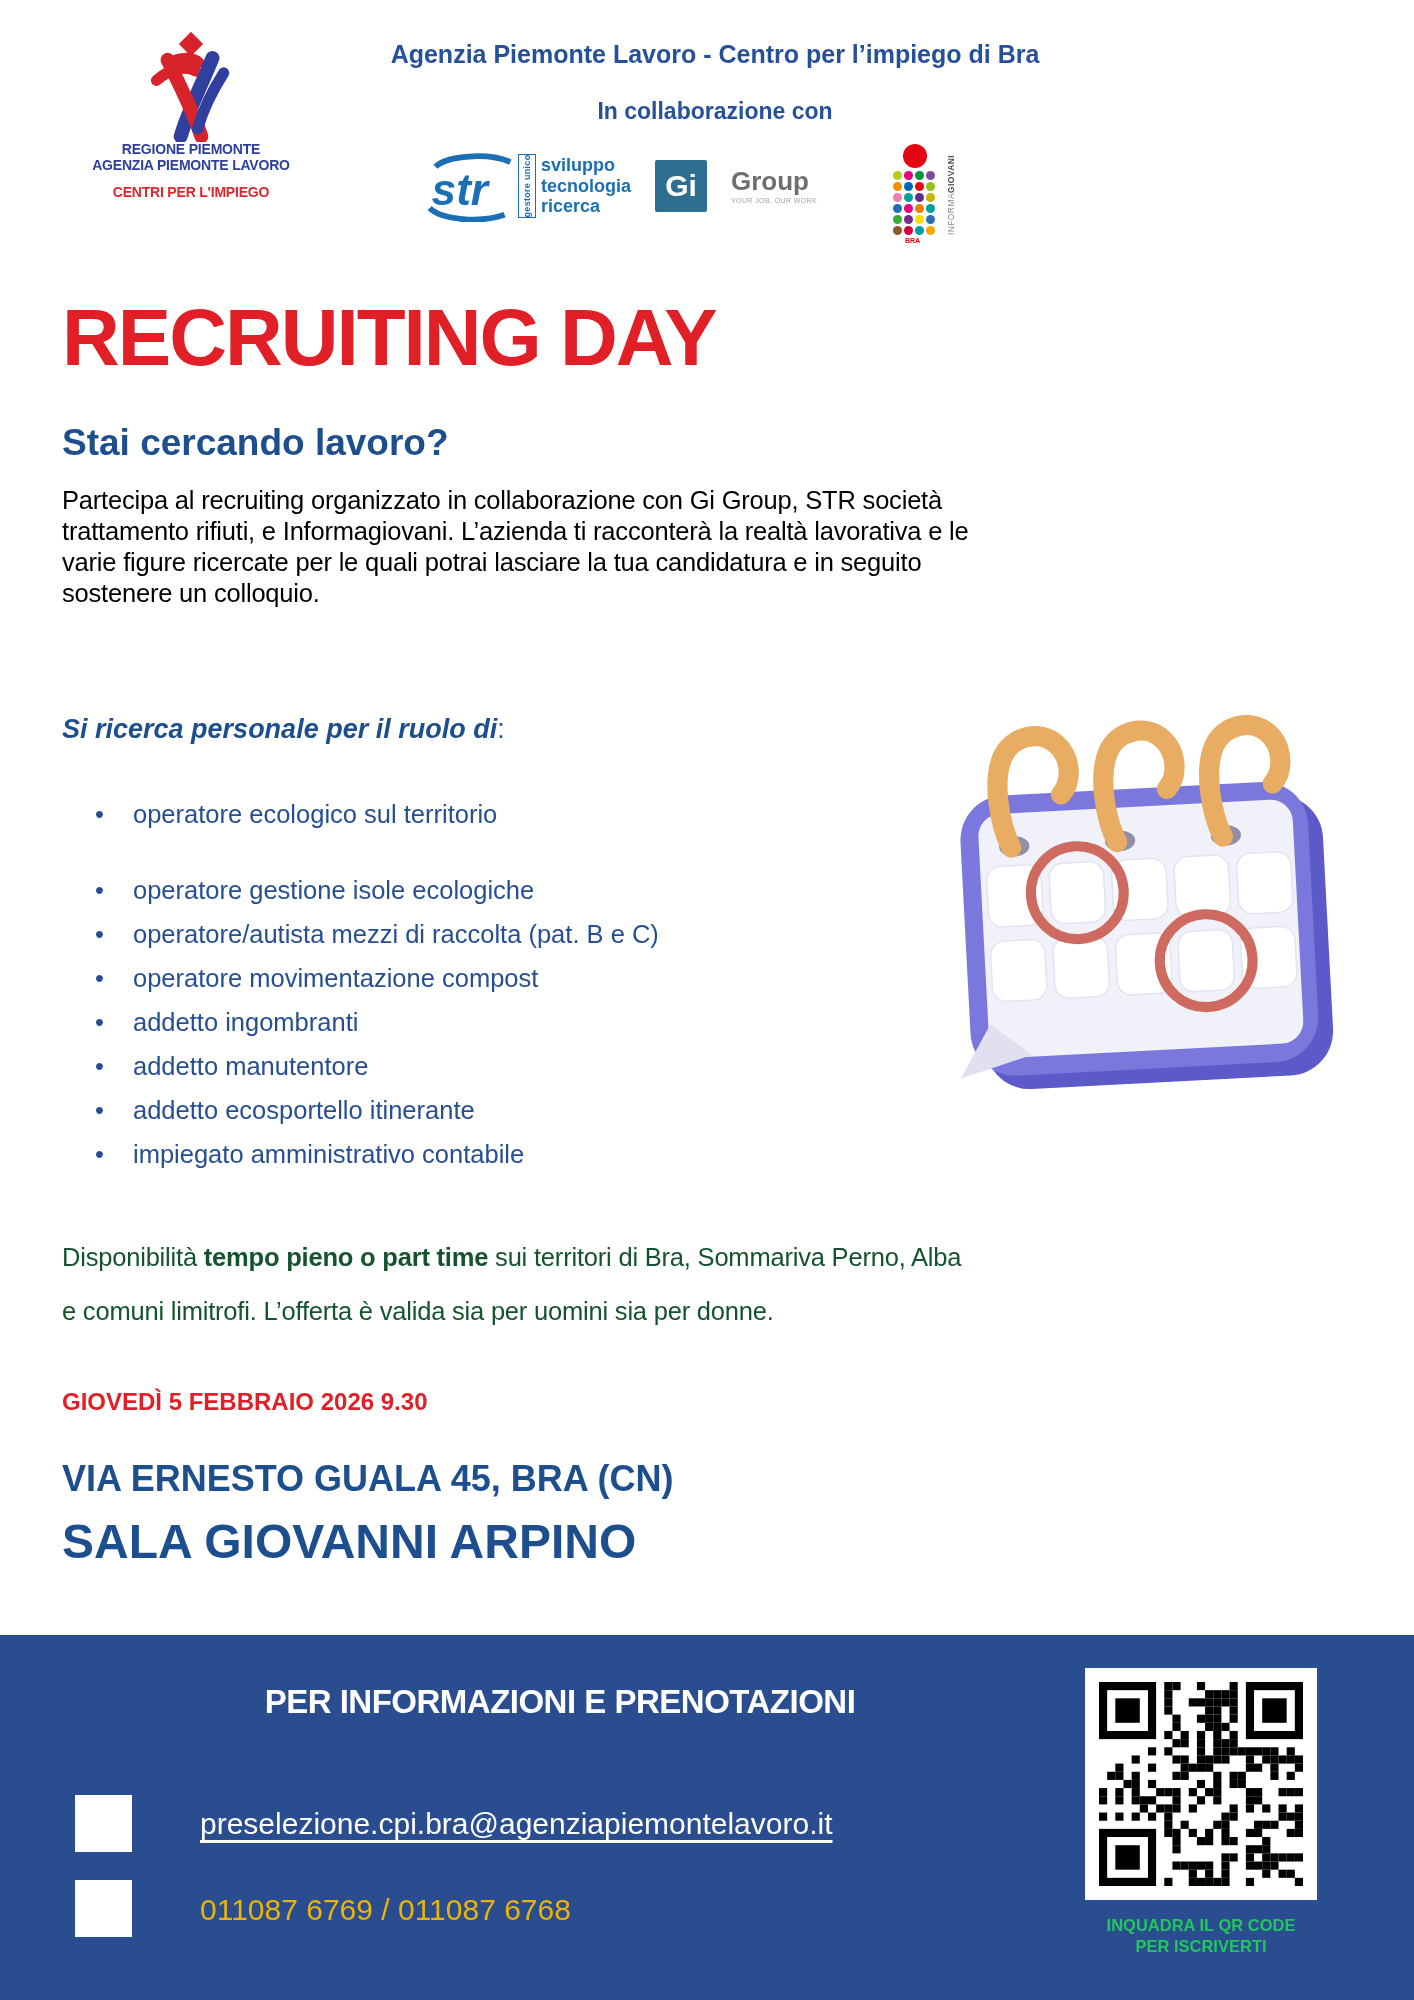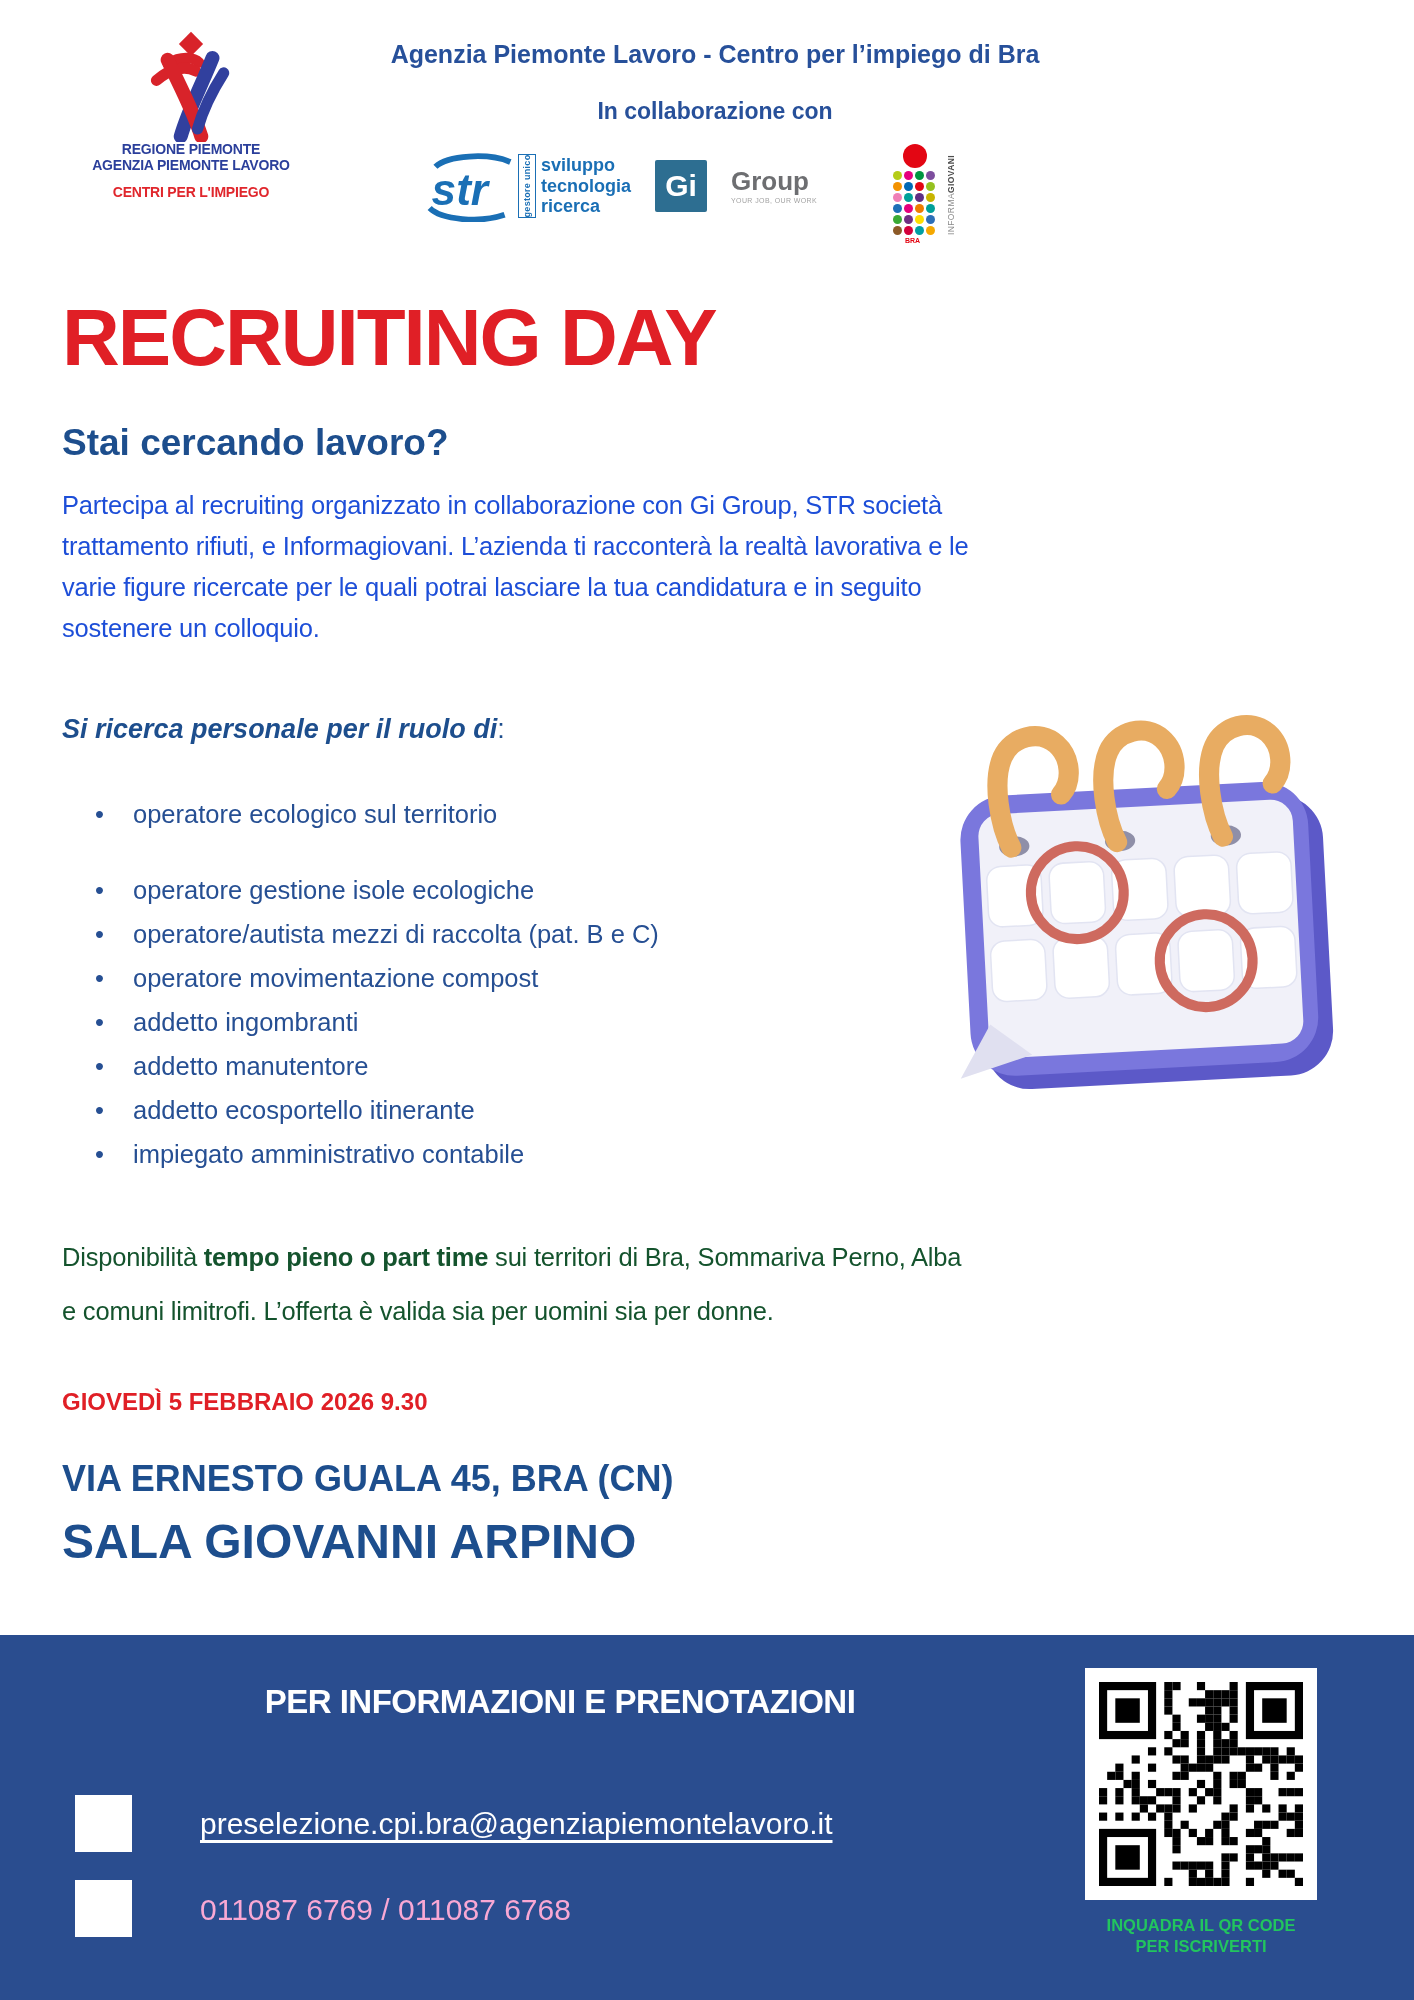--- a/index.html
+++ b/index.html
@@ -38,22 +38,22 @@
   .ig-dots i { width:9px; height:9px; border-radius:50%; display:block; }
   .ig-vertical { position:absolute; right:-26px; top:46px; transform:rotate(-90deg);
     font-size:8.5px; color:#8a8a8a; white-space:nowrap; letter-spacing:.4px; }
   .ig-vertical .bold { font-weight:bold; color:#4d4d4d; }
   .ig-sub { font-size:7px; font-weight:bold; color:#e30613; margin-left:12px; margin-top:2px; }
 
   
   .main-title { position:absolute; left:62px; top:292px; font-size:80px; font-weight:bold;
     color:#e01f26; letter-spacing:-2px; white-space:nowrap; }
   .question { position:absolute; left:62px; top:422px; font-size:37px; font-weight:bold; color:#1d4e8d; }
-  .intro { position:absolute; left:62px; top:485px; width:1120px; font-size:25.5px; line-height:41px;
-    color:#1d4ed8; white-space:pre-line; letter-spacing:-0.2px; }
+  .intro { position:absolute; left:62px; top:485px; width:1120px; font-size:25.5px; line-height:31px;
+    color:#000000; white-space:pre-line; letter-spacing:-0.2px; }
   .roles-lead { position:absolute; left:62px; top:714px; font-size:27px; color:#1d4e8d; }
   .roles-lead .bold { font-weight:bold;font-style:italic; }
   .roles { position:absolute; left:95px; top:792px; list-style:none; }
   .roles li { position:relative; font-size:25.5px; color:#264f93; line-height:44px; padding-left:38px; }
   .roles li::before { content:"•"; position:absolute; left:0; color:#264f93; }
   .roles li:first-child { margin-bottom:32px; }
 
   .calendar { position:absolute; left:926px; top:692px; width:414px; height:444px; }
 
   .availability { position:absolute; left:62px; top:1230px; width:1120px; font-size:25.5px;
@@ -66,21 +66,21 @@
 
   
   .footer { position:absolute; left:0; top:1635px; width:1414px; height:365px; background:#2a4d8f; }
   .footer-heading { position:absolute; left:30px; top:48px; width:1060px; text-align:center;
     font-size:33px; font-weight:bold; color:#ffffff; letter-spacing:-0.5px; }
   .icon-square { position:absolute; width:57px; height:57px; background:#ffffff; }
   .icon-email { left:75px; top:160px; }
   .icon-phone { left:75px; top:245px; }
   .email-link { position:absolute; left:200px; top:172px; font-size:30px; color:#ffffff;
     text-decoration:underline; text-underline-offset:6px; cursor:pointer; }
-  .phone-text { position:absolute; left:200px; top:258px; font-size:30px; color:#f9a8d4; }
+  .phone-text { position:absolute; left:200px; top:258px; font-size:30px; color:#eab308; }
   .qr-box { position:absolute; left:1085px; top:33px; width:232px; height:232px; background:#ffffff; padding:14px; }
   .qr-box svg { width:204px; height:204px; display:block; }
   .qr-caption { position:absolute; left:1075px; top:280px; width:252px; text-align:center;
     font-size:16.5px; font-weight:bold; color:#22c55e; line-height:21px; }
 </style>
 </head>
 <body>
 
 <div class="page">
 

